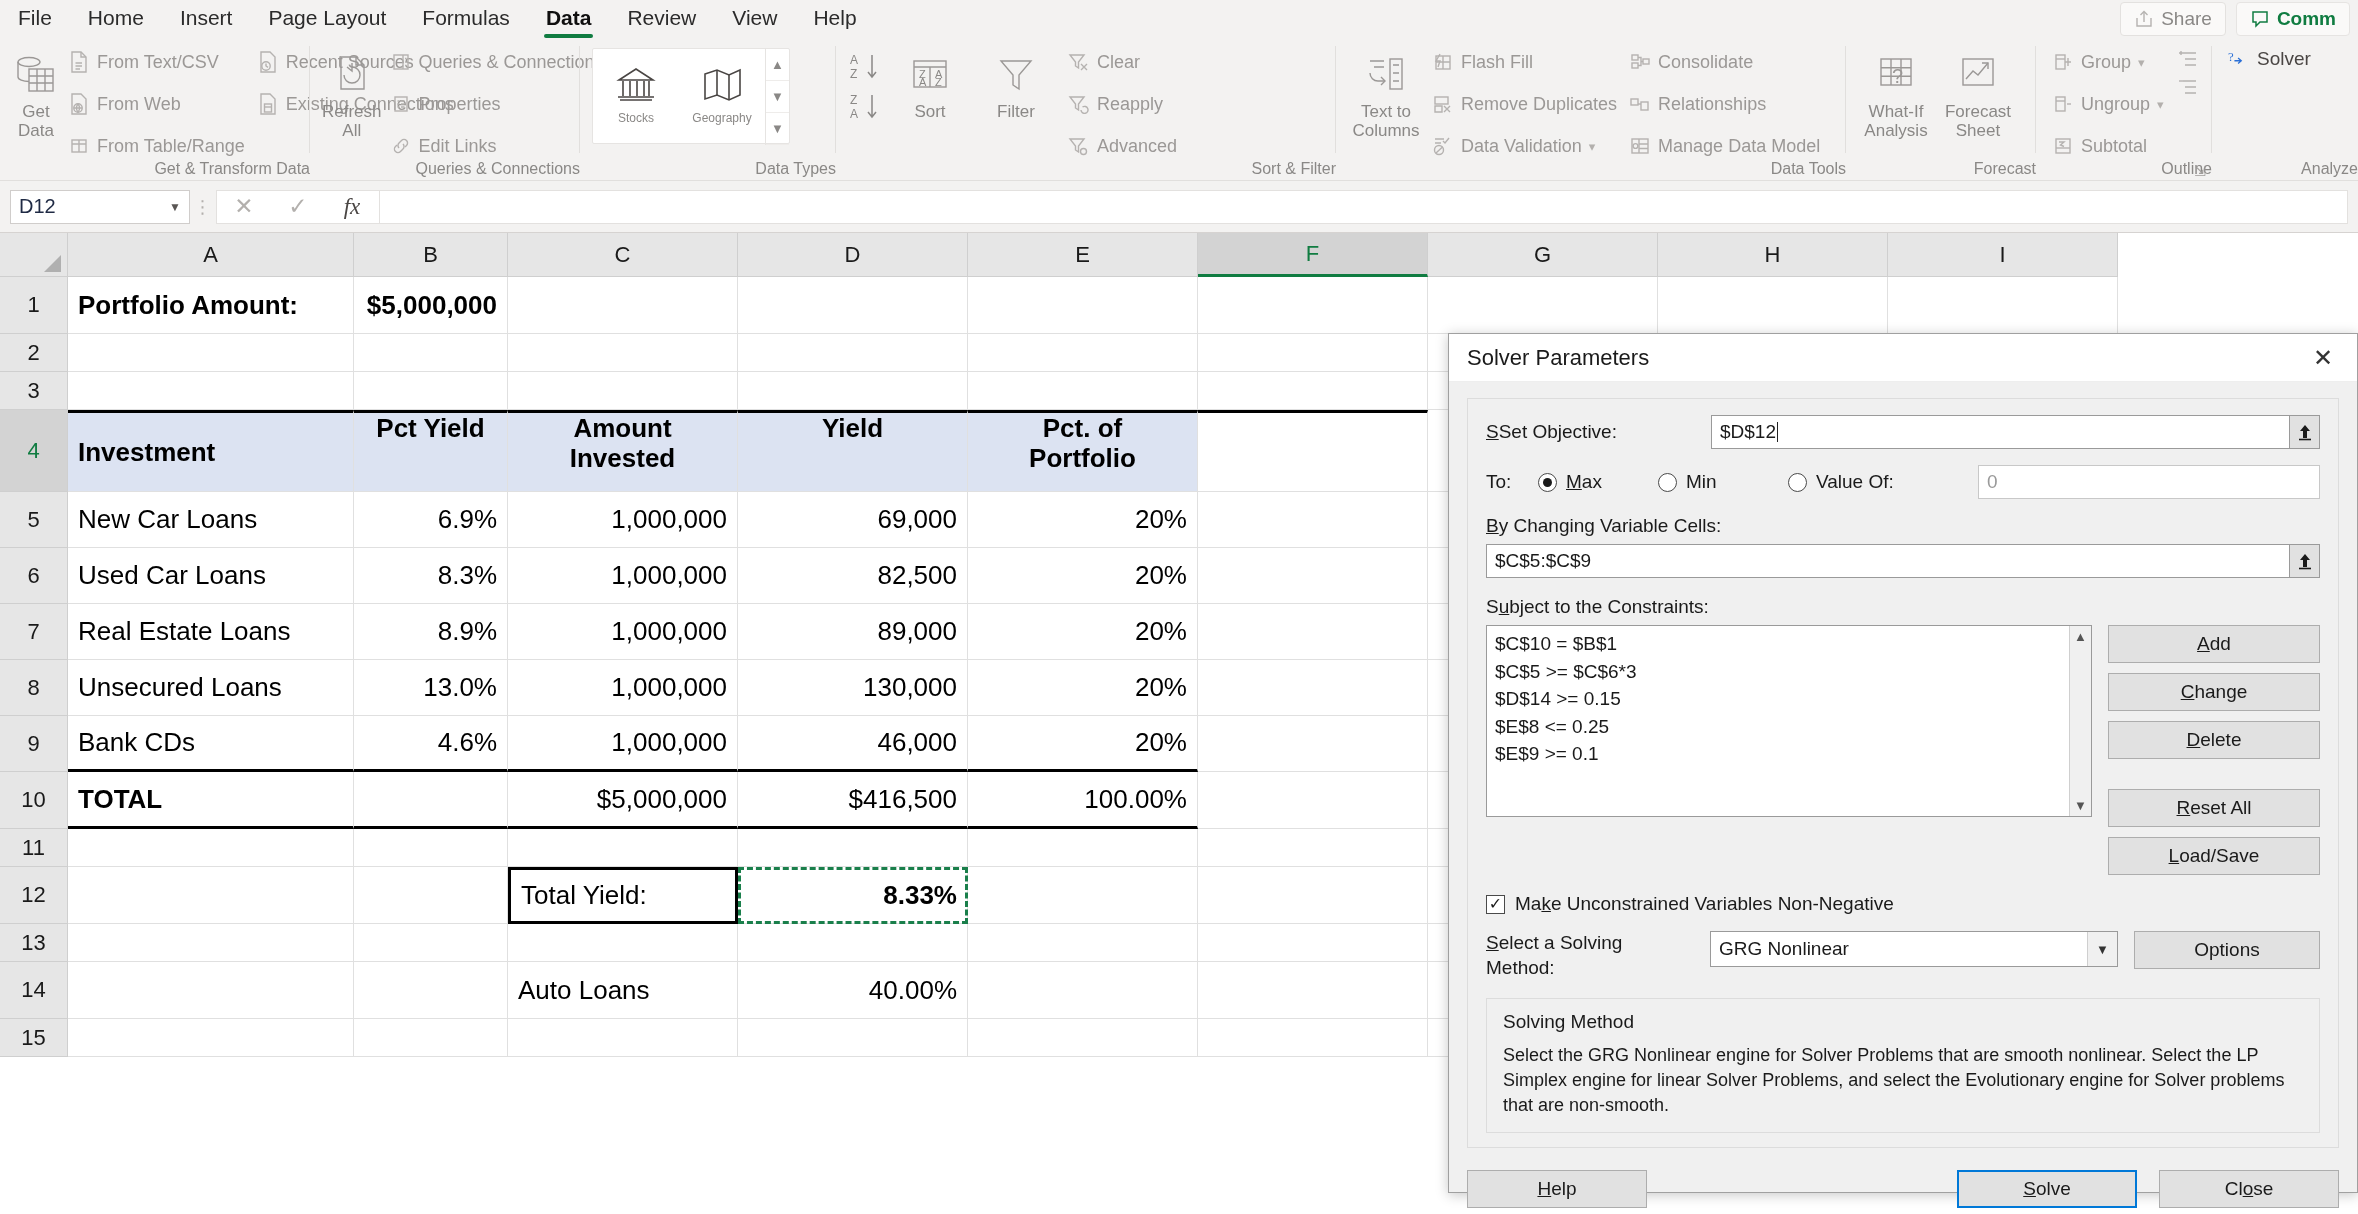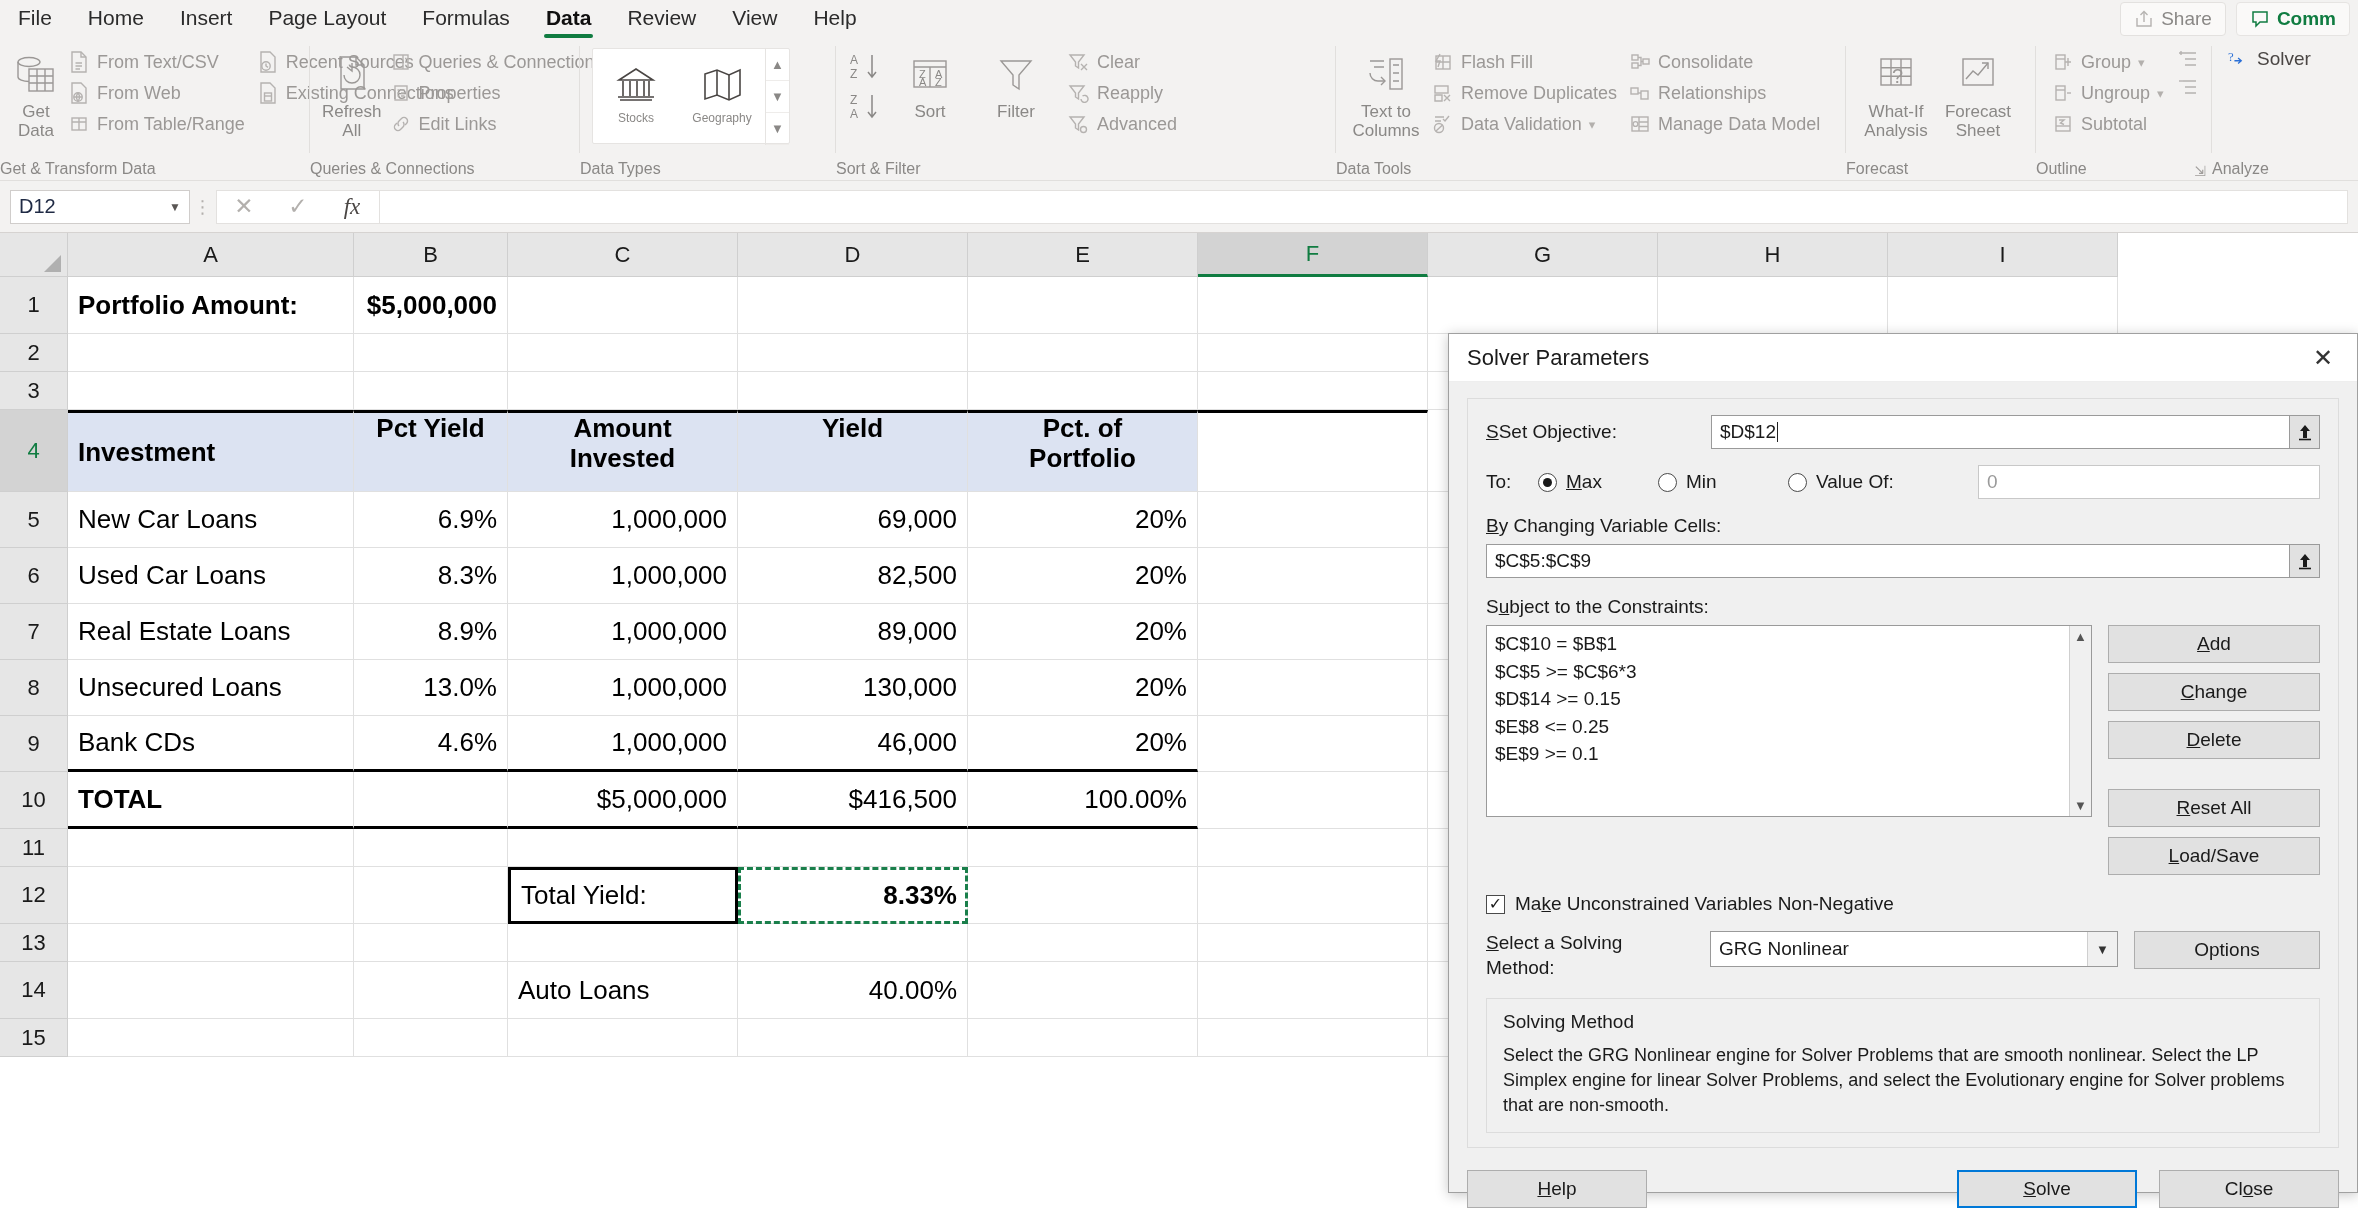--- a/index.html
+++ b/index.html
@@ -45,35 +45,35 @@
   .ribbon {
     position: absolute; top: 38px; left: 0; width: 2358px; height: 143px;
     background: #f3f2f1; border-bottom: 1px solid #e1dfdd;
   }
   .rgroup {
     position: absolute; top: 0; height: 143px;
     display: flex; flex-direction: column;
   }
   .rgroup .glabel {
     position: absolute; bottom: 3px; left: 0; right: 0;
-    text-align: left; font-size: 16px; color: #8a8886;
+    text-align: right; font-size: 16px; color: #8a8886;
   }
   .rgroup .gsep {
     position: absolute; top: 8px; bottom: 28px; right: 0; width: 1px;
     background: #e1dfdd;
   }
   .gbody { display: flex; align-items: flex-start; padding: 6px 12px 0 12px; gap: 4px; }
 
   .bigbtn {
     display:flex; flex-direction:column; align-items:center; justify-content:flex-start;
     width: 76px; padding-top: 4px;
     font-size: 17px; color:#8a8886; text-align:center; line-height:1.12;
   }
   .bigbtn .ico { height: 54px; display:flex; align-items:center; justify-content:center; }
-  .smallcol { display:flex; flex-direction:column; gap: 3px; padding-top: 4px; }
+  .smallcol { display:flex; flex-direction:column; gap: 14px; padding-top: 4px; }
   .smallbtn {
     display:flex; align-items:center; gap: 7px;
     font-size: 18px; color:#9b9896; white-space: nowrap; line-height: 1;
     padding: 3px 4px;
   }
   .smallbtn .ico { width: 22px; height: 22px; display:flex; align-items:center; justify-content:center; flex:0 0 auto; }
   .chev { font-size: 13px; color:#b3b0ad; }
 
   svg { display:block; }
   .st { fill:none; stroke:#b5b2b0; stroke-width:1.4; }

